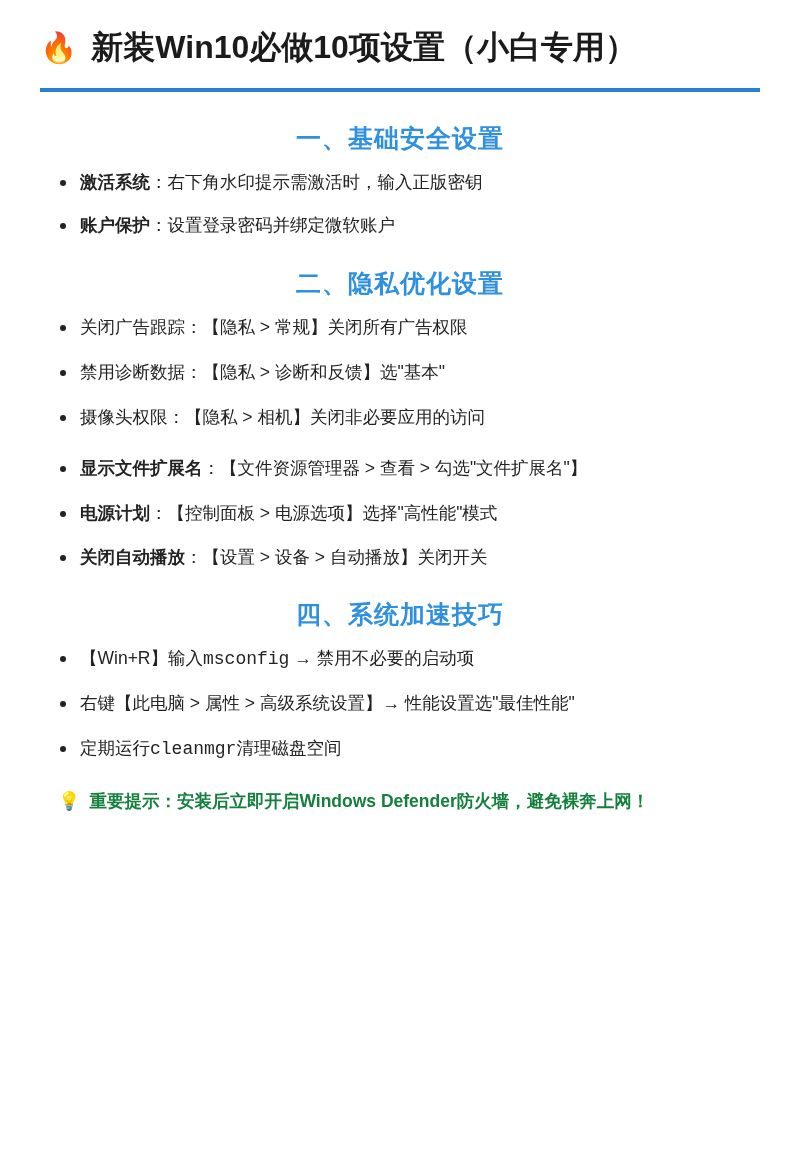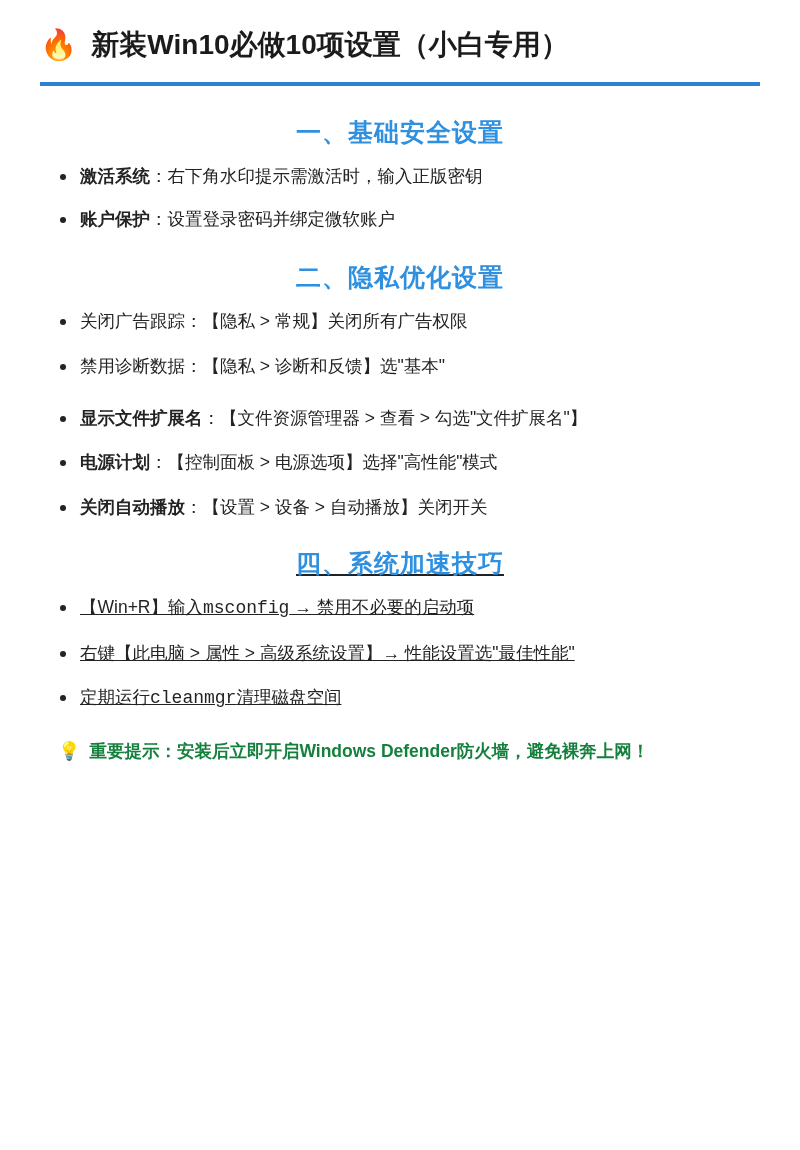--- a/index.html
+++ b/index.html
@@ -25,21 +25,21 @@
     gap: 14px;
     padding-bottom: 18px;
   }
   .flame-icon {
     font-size: 30px;
     line-height: 1;
     color: #f4821f;
     flex: 0 0 auto;
   }
   .doc-title {
-    font-size: 28px;
+    font-size: 32px;
     font-weight: bold;
     letter-spacing: 0px;
     color: #1b1b1b;
     white-space: nowrap;
   }
   .title-rule {
     height: 4px;
     background: #2b7fd4;
     width: 720px;
     margin: 0 0 30px 0;
@@ -84,21 +84,21 @@
     font-size: 18px;
   }
   
   #section-1 ul.bullets li { margin-bottom: 19px; }
   #section-2 ul.bullets li { margin-bottom: 21px; }
   #section-3 ul.bullets li { margin-bottom: 21px; }
   #section-4 ul.bullets li { margin-bottom: 21px; }
   #section-1 { margin-bottom: 30px; }
   #section-2 { margin-bottom: 28px; }
   #section-3 { margin-bottom: 28px; }
-  #section-4 { margin-bottom: 9px; text-decoration: underline; }
+  #section-4 { margin-bottom: 9px; }
   
   .tip-row {
     display: flex;
     align-items: flex-start;
     gap: 9px;
     padding: 8px 0 0 18px;
   }
   .bulb-icon {
     font-size: 18px;
     line-height: 1.3;
@@ -143,20 +143,23 @@
 
   <div class="section" id="section-2">
     <h2 class="section-title">二、隐私优化设置</h2>
     <ul class="bullets">
       <li>
         <span>关闭广告跟踪：【隐私 &gt; 常规】关闭所有广告权限</span>
       </li>
       <li>
         <span>禁用诊断数据：【隐私 &gt; 诊断和反馈】选"基本"</span>
       </li>
+      <li>
+        <span>摄像头权限：【隐私 &gt; 相机】关闭非必要应用的访问</span>
+      </li>
     </ul>
   </div>
 
   <div class="section" id="section-3">
     <ul class="bullets">
       <li>
         <span class="b">显示文件扩展名</span><span>：</span><span>【文件资源管理器 &gt; 查看 &gt; 勾选"文件扩展名"】</span>
       </li>
       <li>
         <span class="b">电源计划</span><span>：</span><span>【控制面板 &gt; 电源选项】选择"高性能"模式</span>

